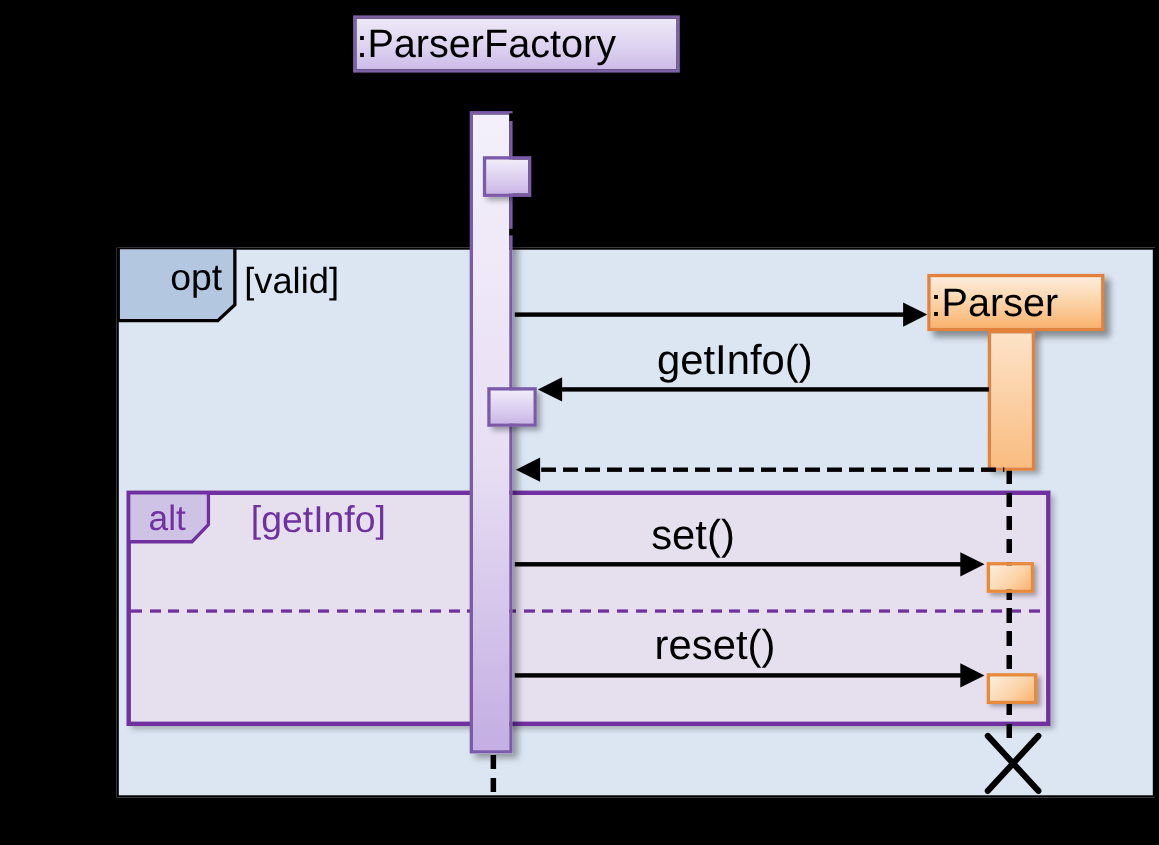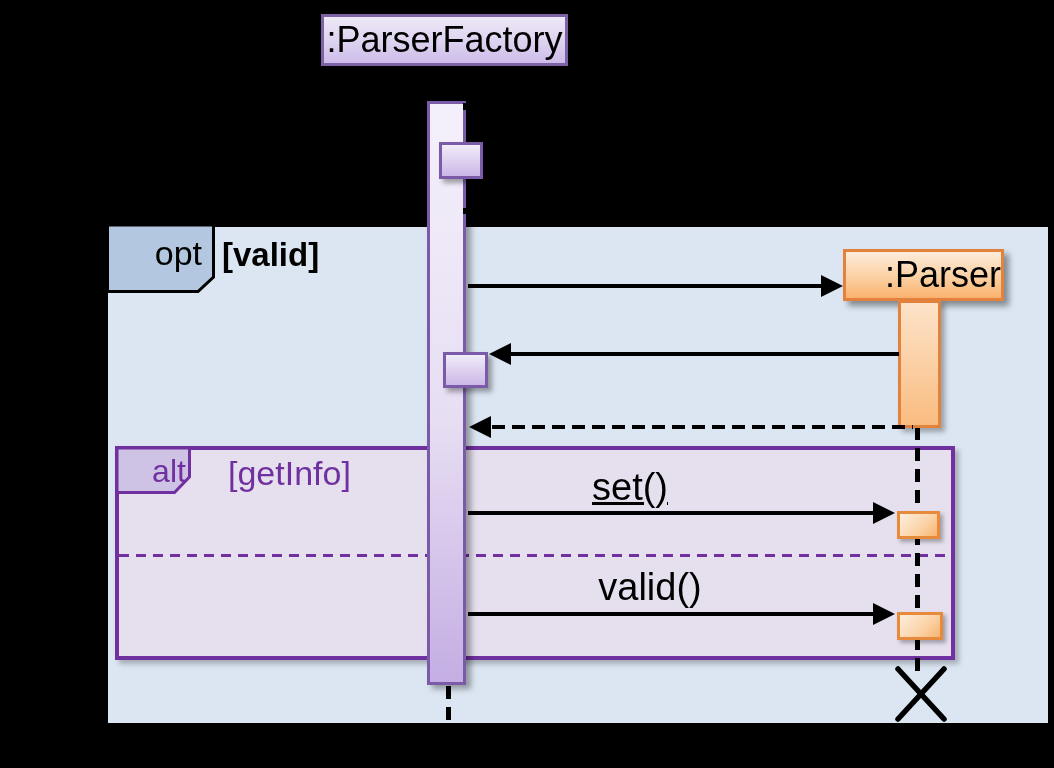--- a/index.html
+++ b/index.html
@@ -17,23 +17,23 @@
     left:115px;top:446px;width:840px;height:214px;
     background:#e6e0ee;border:4px solid #7030a0;box-sizing:border-box;
     box-shadow:4px 4px 5px rgba(0,0,0,0.25);
   }
   .alt-divider{
     left:119px;top:554px;width:832px;height:3px;
     background:repeating-linear-gradient(90deg,#7030a0 0 10px,transparent 10px 17px);
   }
   
   .op-text{color:#000;font-size:34px;line-height:1;}
-  .alt-op-text{color:#7030a0;font-size:32px;line-height:1;padding-left:17px;}
+  .alt-op-text{color:#7030a0;font-size:32px;line-height:1;}
   .guard{font-size:33px;line-height:1;white-space:nowrap;}
-  .guard-black{color:#000;font-weight:bold;}
+  .guard-black{color:#000;}
   .guard-purple{color:#7030a0;font-size:34px;}
   
   .lifeline-v{
     width:5px;
     background:repeating-linear-gradient(180deg,#000 0 13px,transparent 13px 21px);
   }
   
   .factory-bar{
     left:427px;top:101px;width:39px;height:584px;
     border:3px solid #7b5ba8;box-sizing:border-box;
@@ -44,21 +44,21 @@
     border:3px solid #7b5ba8;box-sizing:border-box;
     background:linear-gradient(180deg,#f1ecf9 0%,#cbb7e7 100%);
     box-shadow:4px 4px 5px rgba(0,0,0,0.35);
   }
   
   .parser-box{
     left:843px;top:249px;width:161px;height:52px;
     border:3px solid #e2823d;box-sizing:border-box;
     background:linear-gradient(180deg,#fdecdb 0%,#fbd0a2 55%,#f9b26e 100%);
     box-shadow:5px 5px 6px rgba(0,0,0,0.4);
-    display:flex;align-items:center;justify-content:flex-end;
+    display:flex;align-items:center;justify-content:flex-start;
     color:#000;font-size:36px;
   }
   .parser-act{
     left:898px;top:300px;width:43px;height:128px;
     border:3px solid #e2823d;box-sizing:border-box;
     background:linear-gradient(180deg,#fde3c9 0%,#f9bc80 100%);
     box-shadow:4px 4px 5px rgba(0,0,0,0.3);
   }
   .orange-act{
     border:3px solid #e88a3c;box-sizing:border-box;
@@ -76,25 +76,25 @@
     border-left:22px solid #000;border-top:11px solid transparent;border-bottom:11px solid transparent;
   }
   .head-left{
     width:0;height:0;
     border-right:22px solid #000;border-top:11px solid transparent;border-bottom:11px solid transparent;
   }
   .msg-label{color:#000;font-size:38px;line-height:1;text-align:center;white-space:nowrap;}
   .mark{background:#000;}
   
   .title-box{
-    left:321px;top:14px;width:247px;height:52px;
+    left:321px;top:14px;width:297px;height:52px;
     border:3px solid #7d63a6;box-sizing:border-box;
     background:linear-gradient(180deg,#eee9f7 0%,#ddd2ef 55%,#cdbce9 100%);
     box-shadow:5px 5px 6px rgba(0,0,0,0.5);
-    display:flex;align-items:center;justify-content:center;
+    display:flex;align-items:center;
     color:#000;font-size:36px;
   }
 </style>
 </head>
 <body>
 
 <div class="stage">
 
   <div class="abs opt-frame"></div>
 
@@ -126,32 +126,33 @@
   <div class="abs mark" style="left:463px;top:208px;width:8px;height:6px;"></div>
 
   <div class="abs msg-line" style="left:468px;top:284px;width:354px;"></div>
   <div class="abs head-right" style="left:821px;top:275px;"></div>
 
   <div class="abs parser-box">
     <span>:Parser</span>
   </div>
   <div class="abs parser-act"></div>
 
+  <div class="abs msg-label" style="left:560px;top:309px;width:216px;">getInfo()</div>
   <div class="abs head-left" style="left:489px;top:343px;"></div>
   <div class="abs msg-line" style="left:510px;top:352px;width:389px;"></div>
 
   <div class="abs head-left" style="left:469px;top:416px;"></div>
   <div class="abs msg-line-dashed" style="left:492px;top:425px;width:421px;"></div>
 
-  <div class="abs msg-label" style="left:540px;top:468px;width:180px;text-decoration:underline;">set()</div>
+  <div class="abs msg-label" style="left:540px;top:468px;width:180px;">set()</div>
   <div class="abs msg-line" style="left:468px;top:511px;width:406px;"></div>
   <div class="abs head-right" style="left:873px;top:502px;"></div>
   <div class="abs orange-act" style="left:897px;top:511px;width:43px;height:28px;"></div>
 
-  <div class="abs msg-label" style="left:560px;top:568px;width:180px;">valid()</div>
+  <div class="abs msg-label" style="left:560px;top:568px;width:180px;">reset()</div>
   <div class="abs msg-line" style="left:468px;top:612px;width:406px;"></div>
   <div class="abs head-right" style="left:873px;top:603px;"></div>
   <div class="abs orange-act" style="left:897px;top:612px;width:46px;height:28px;"></div>
 
   <svg class="abs" style="left:894px;top:665px;" width="54" height="58">
     <line x1="4" y1="4" x2="50" y2="54" stroke="#000" stroke-width="5.5" stroke-linecap="round"></line>
     <line x1="50" y1="4" x2="4" y2="54" stroke="#000" stroke-width="5.5" stroke-linecap="round"></line>
   </svg>
 
   <div class="abs title-box">

